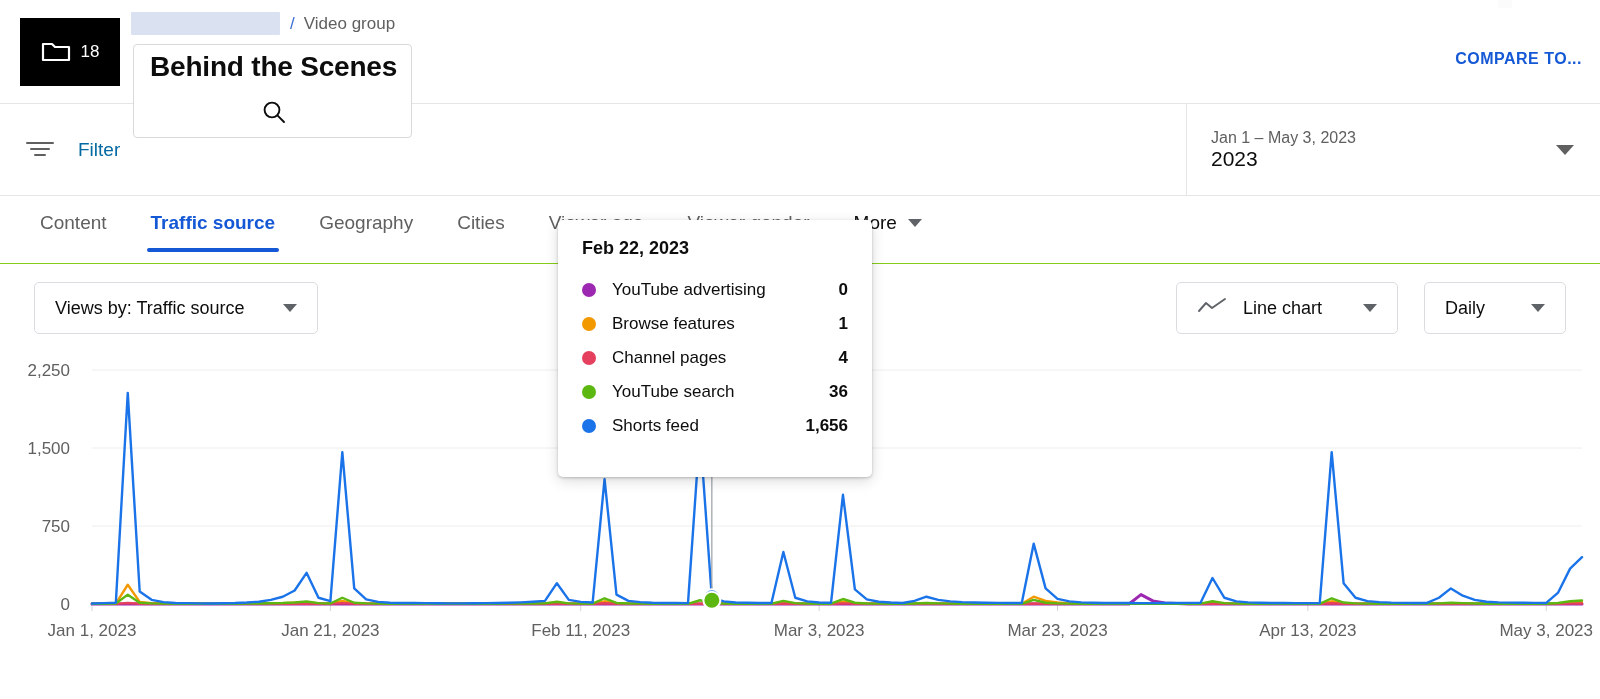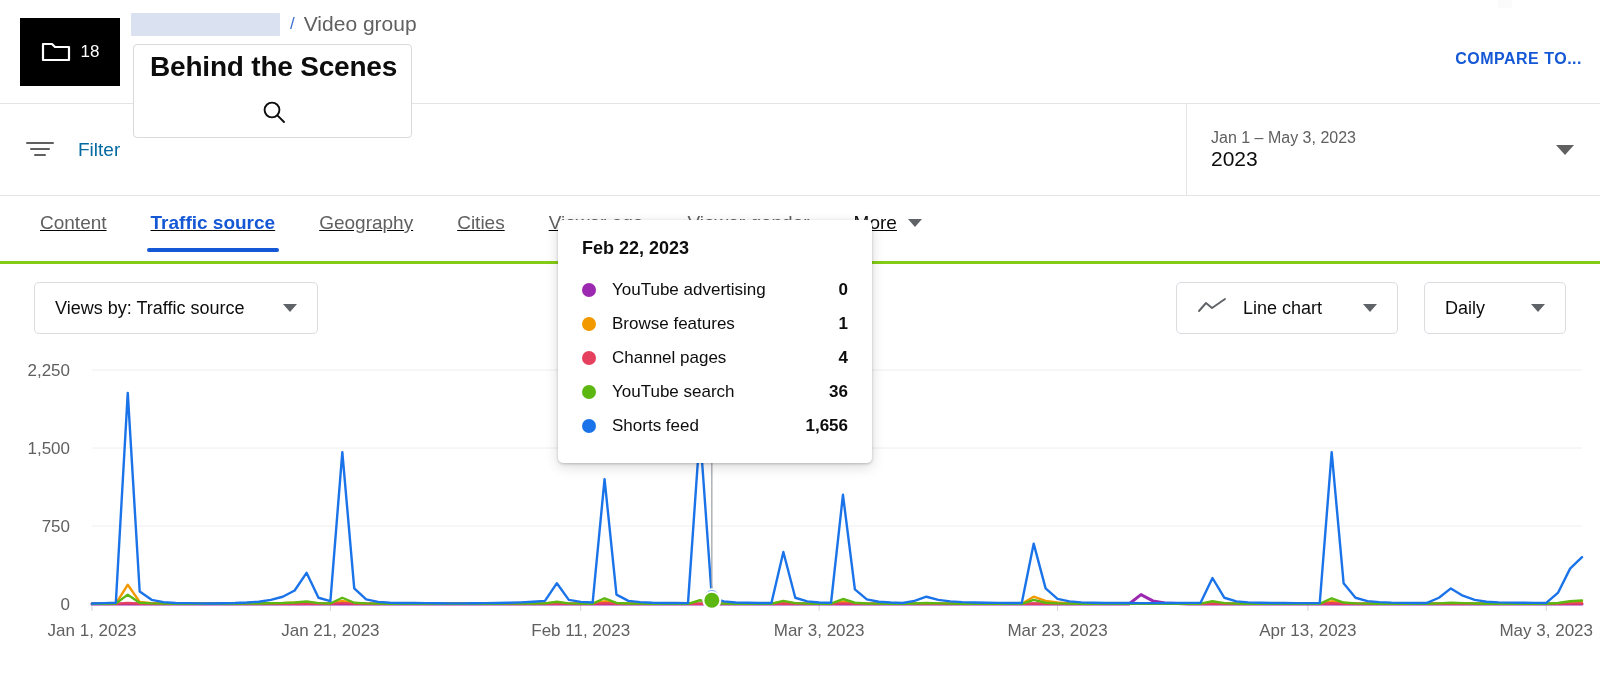--- a/index.html
+++ b/index.html
@@ -36,21 +36,21 @@
     display: flex; align-items: center; gap: 0;
     font-size: 17px; color: #606060;
   }
   .bc-redacted {
     display: inline-block;
     width: 149px; height: 23px;
     background: #dae2f1;
     border-radius: 1px;
   }
   .bc-sep { color: #3b6fd4; margin: 0 9px 0 10px; font-size: 17px; }
-  .bc-type { color: #606060; font-size: 21px; }
+  .bc-type { color: #606060; font-size: 17px; }
   .title-box {
     position: absolute; left: 133px; top: 44px;
     display: flex; align-items: center;
     border: 1px solid #d9d9d9; border-radius: 4px;
     background: #fff;
     padding: 6px 14px 8px 16px;
     gap: 16px;
     flex-direction: column;
   }
   .title-text { font-size: 28px; font-weight: 700; letter-spacing: -0.2px; color: #0d0d0d; }
@@ -95,25 +95,24 @@
   .caret-sm {
     width: 0; height: 0;
     border-left: 7px solid transparent;
     border-right: 7px solid transparent;
     border-top: 8px solid #5f6368;
   }
 
   
   .tabs {
     position: relative; height: 68px;
-    border-bottom: 3px solid #84cc16;
+    border-bottom: 1px solid #84cc16;
     display: flex; align-items: flex-start;
     padding: 12px 0 0 18px;
     gap: 0;
-    text-decoration: underline;
   }
   .tab {
     position: relative;
     font-size: 19px; color: #606060;
     padding: 4px 22px 18px 22px;
     cursor: pointer; white-space: nowrap;
     background: none; border: none;
     font-family: "Liberation Sans", sans-serif;
   }
   .tab.active { color: #1558d6; font-weight: 600; }
@@ -154,21 +153,21 @@
   .chart-svg { display: block; }
 
   
   .tooltip {
     position: absolute;
     left: 558px; top: 220px;
     width: 314px;
     background: #fff;
     border-radius: 5px;
     box-shadow: 0 1px 3px rgba(0,0,0,.22), 0 4px 14px rgba(0,0,0,.14);
-    padding: 18px 24px 20px 24px;
+    padding: 18px 24px 34px 24px;
     z-index: 40;
   }
   .tt-date { font-size: 18px; font-weight: 700; color: #0d0d0d; margin-bottom: 14px; }
   .tt-row {
     display: flex; align-items: center;
     height: 34px;
     font-size: 17px; color: #0d0d0d;
   }
   .tt-dot { width: 14px; height: 14px; border-radius: 50%; margin-right: 16px; flex: 0 0 auto; }
   .tt-name { flex: 1; }

